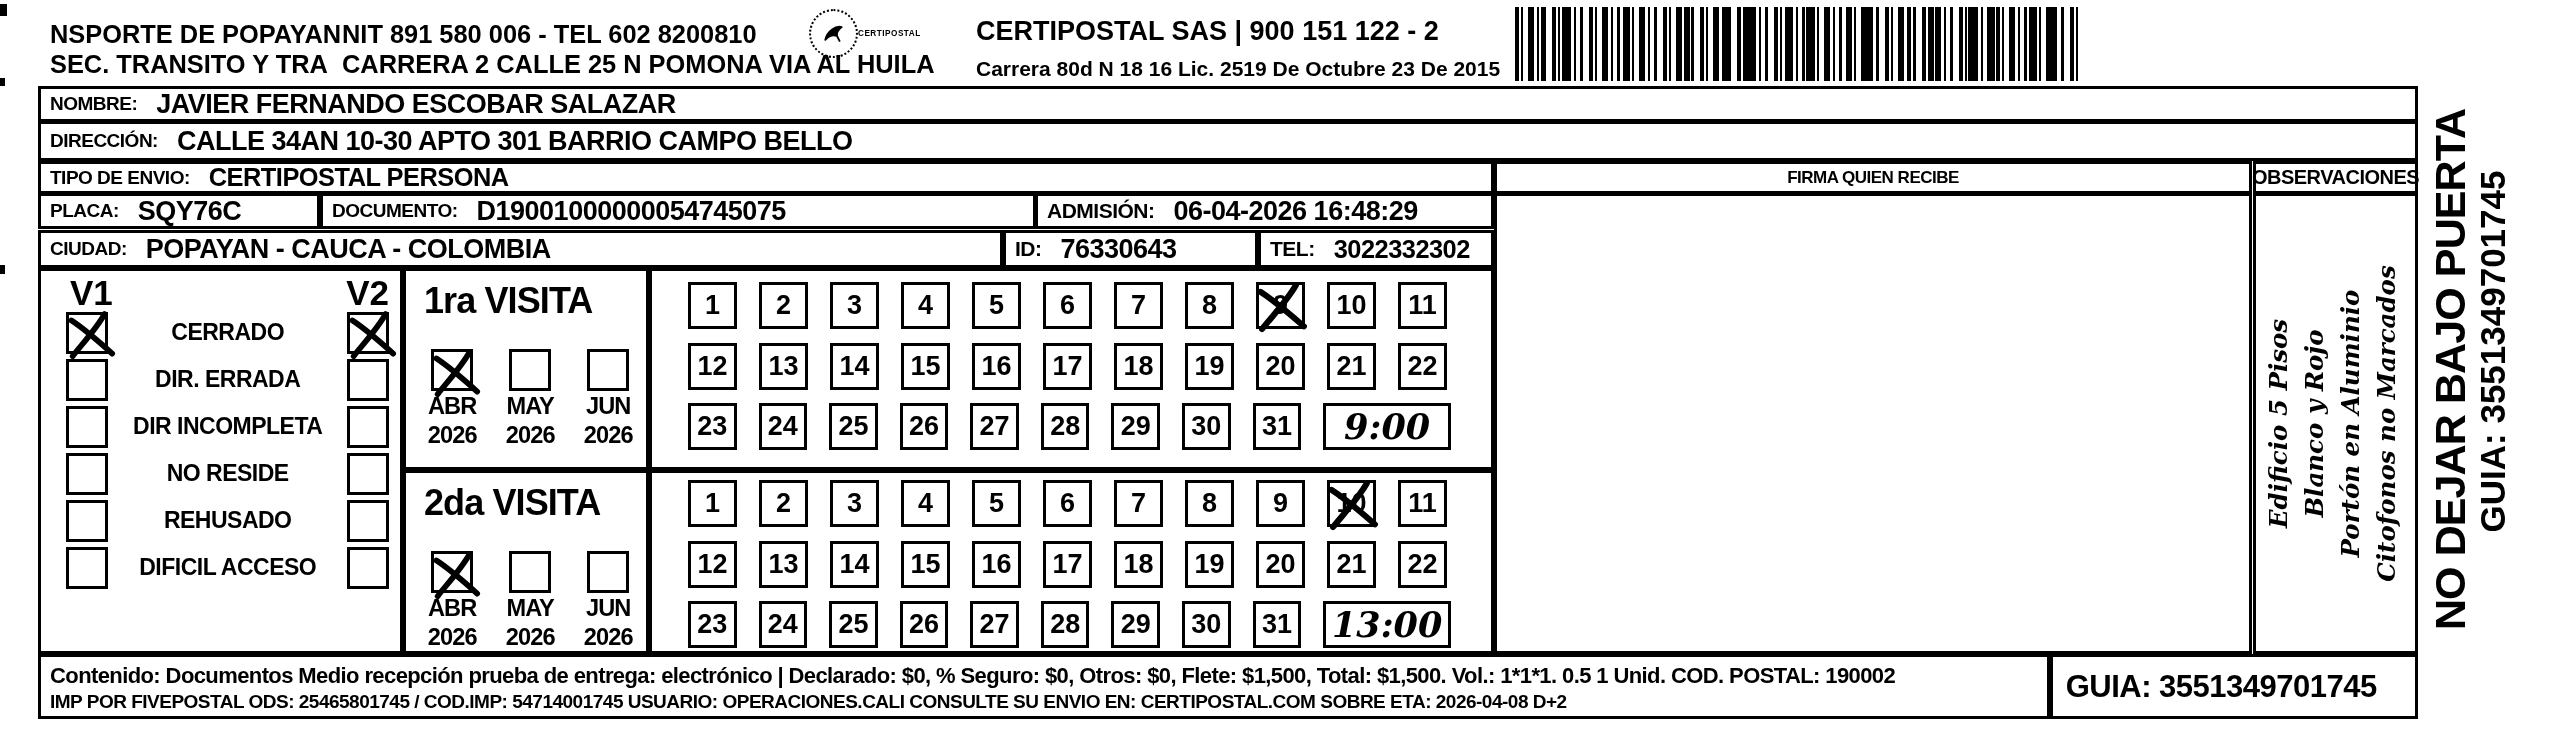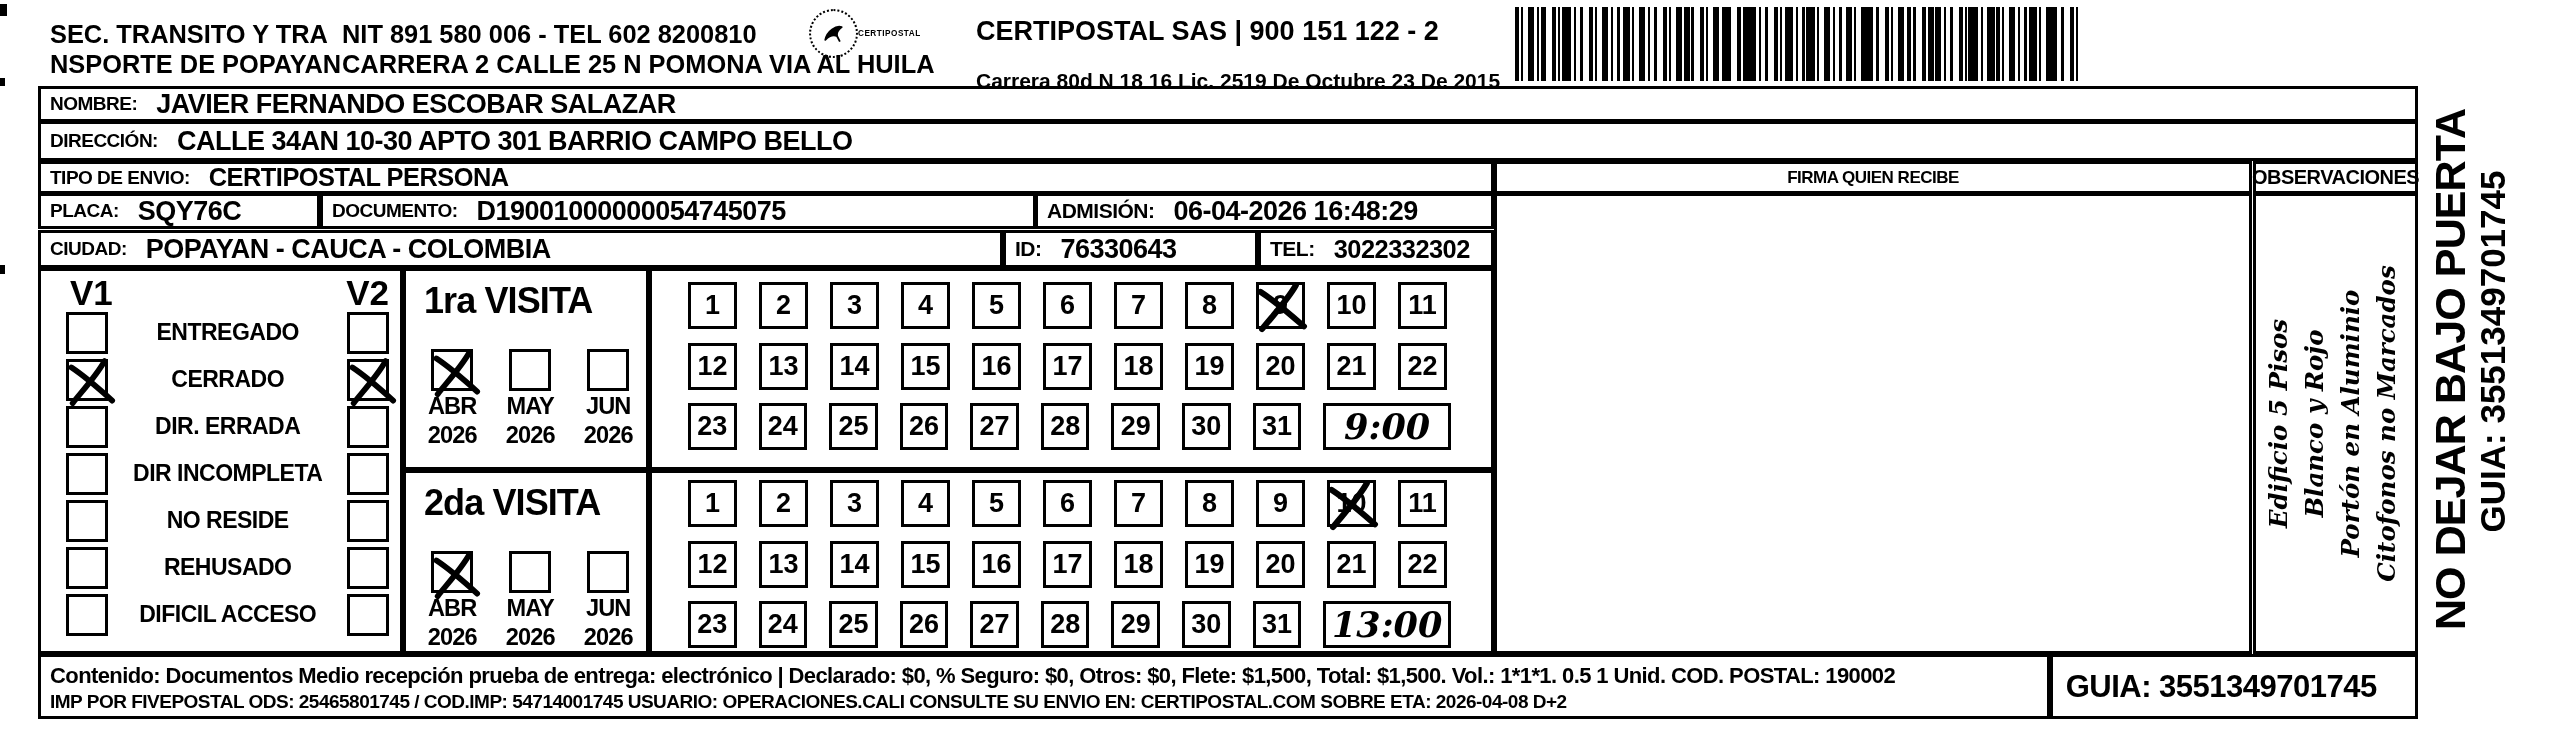--- a/index.html
+++ b/index.html
@@ -55,38 +55,38 @@
 </head>
 <body>
 
 <div class="sheet">
 
   <div class="tick" style="left:0;top:3.6px;width:7.3px;height:12.7px;"></div>
   <div class="tick" style="left:0;top:78px;width:4.5px;height:8.2px;"></div>
   <div class="tick" style="left:0;top:265px;width:4.5px;height:9px;"></div>
 
   <div class="abs hdr2" style="left:50px;top:20px;font-size:25.4px;">
+    <div>NSPORTE DE POPAYAN</div>
     <div>SEC. TRANSITO Y TRA</div>
-    <div>NSPORTE DE POPAYAN</div>
   </div>
   <div class="abs hdr2" style="left:342px;top:20px;font-size:25.4px;">
     <div>NIT 891 580 006 - TEL 602 8200810</div>
     <div>CARRERA 2 CALLE 25 N POMONA VIA AL HUILA</div>
   </div>
   <div class="abs" style="left:809px;top:9px;display:flex;flex-direction:row;align-items:center;">
     <div class="logo-circ">
       <svg width="31" height="31" viewBox="0 0 34 34">
         <path d="M8 24 C10 14 20 8 26 10 C22 13 20 16 21 20 C17 18 12 20 8 24 Z M21 20 L24 26" fill="#000" stroke="#000" stroke-width="2" stroke-linejoin="round"></path>
       </svg>
     </div>
     <div class="logo-txt">CERTIPOSTAL</div>
   </div>
   <div class="abs" style="left:976px;top:16.3px;">
     <div style="font-size:27px;font-weight:bold;">CERTIPOSTAL SAS | 900 151 122 - 2</div>
-    <div style="font-size:21px;font-weight:bold;margin-top:22px;">Carrera 80d N 18 16  Lic. 2519 De Octubre 23 De 2015</div>
+    <div style="font-size:21px;font-weight:bold;margin-top:10px;">Carrera 80d N 18 16  Lic. 2519 De Octubre 23 De 2015</div>
   </div>
   <div class="barcode"></div>
 
   <div class="bx rowcell" style="left:38px;top:86px;width:2380px;height:36px;">
     <span class="flabel">NOMBRE:</span>
     <span class="fvalue">JAVIER FERNANDO ESCOBAR SALAZAR</span>
   </div>
   <div class="bx rowcell" style="left:38px;top:121px;width:2380px;height:40px;">
     <span class="flabel">DIRECCIÓN:</span>
     <span class="fvalue">CALLE 34AN 10-30 APTO 301 BARRIO CAMPO BELLO</span>
@@ -125,25 +125,20 @@
   </div>
   <div class="bx rowcell" style="left:1258px;top:230px;width:236px;height:38px;">
     <span class="flabel" style="font-size:21px;">TEL:</span>
     <span class="fvalue" style="font-size:25.4px;">3022332302</span>
   </div>
 
   <div class="bx" style="left:38px;top:268px;width:365px;height:386px;">
     <div class="abs st-head" style="left:29px;top:1.8px;">V1</div>
     <div class="abs st-head" style="right:11px;top:1.8px;">V2</div>
     <div id="status-rows">
-        <div class="st-row">
-          <div class="cbx"></div>
-          <div class="st-label">ENTREGADO</div>
-          <div class="cbx"></div>
-        </div>
         <div class="st-row">
           <div class="cbx">
             <svg class="xmark" viewBox="0 0 40 40" preserveAspectRatio="none">
               <path d="M5 9 C14 15 27 26 37 35"></path>
               <path d="M31 4 C25 15 13 28 6 37"></path>
             </svg>
           </div>
           <div class="st-label">CERRADO</div>
           <div class="cbx">
             <svg class="xmark" viewBox="0 0 40 40" preserveAspectRatio="none">

